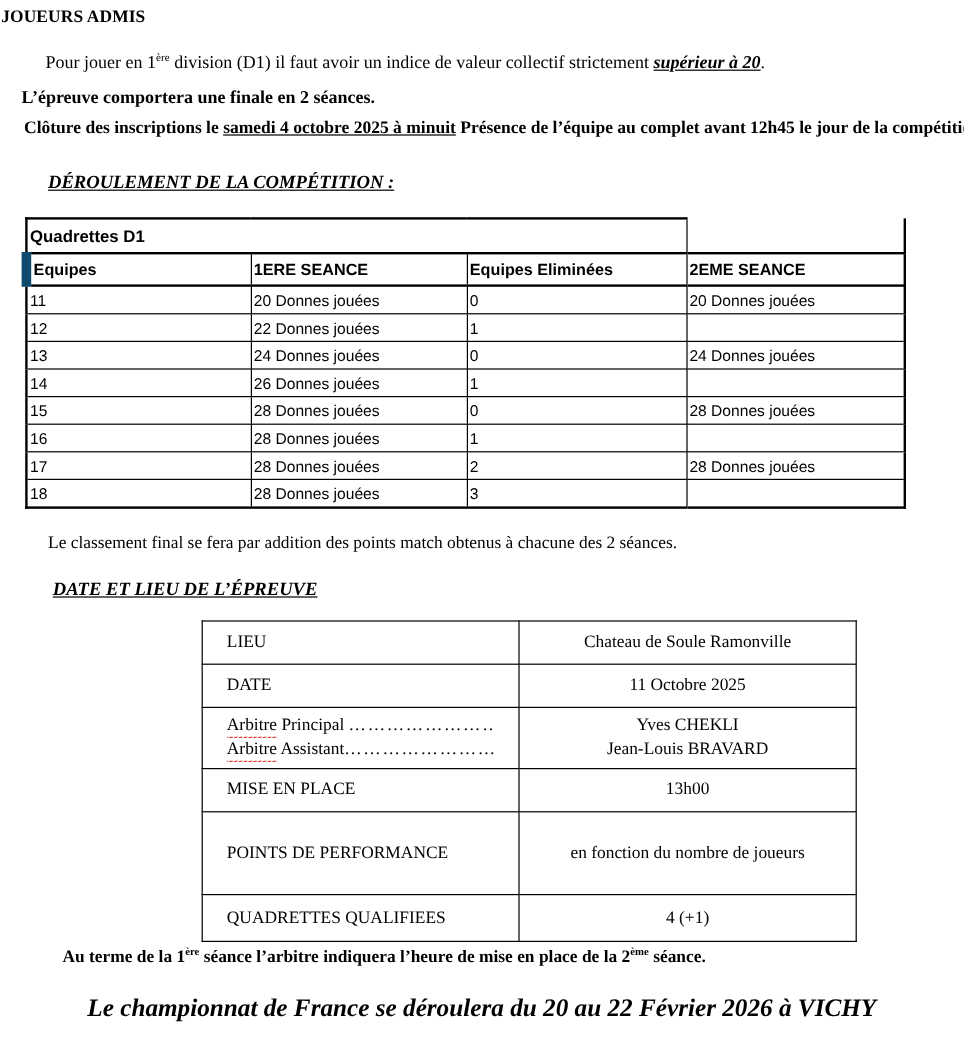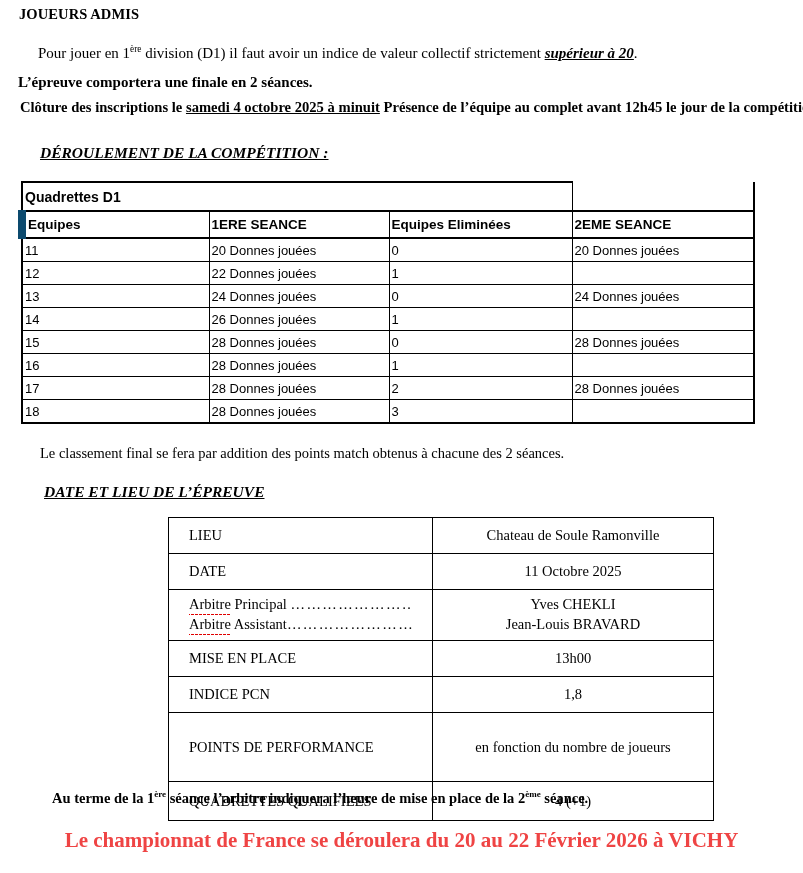--- a/index.html
+++ b/index.html
@@ -17,21 +17,21 @@
   }
 
   
   .abs { position: absolute; }
   .uline { text-decoration: underline; }
   .bi { font-weight: bold; font-style: italic; }
   sup { font-size: 0.62em; vertical-align: super; line-height: 0; }
 
   
   #heading-joueurs-admis {
-    left: 19px; top: 6px;
+    left: 1px; top: 6px;
     font-size: 14.5px; font-weight: bold;
     letter-spacing: 0.1px;
   }
   #para-division {
     left: 38px; top: 45px;
     font-size: 15px;
   }
   #para-epreuve {
     left: 18px; top: 74px;
     font-size: 15px; font-weight: bold;
@@ -274,31 +274,27 @@
         <div style="line-height:1.35;">Yves CHEKLI</div>
         <div style="line-height:1.35;">Jean-Louis BRAVARD</div>
       </td>
     </tr>
 
     <tr>
       <td class="label" style="height:27px;">MISE EN PLACE</td>
       <td class="value">13h00</td>
     </tr>
     <tr>
-      <td class="label" style="height:27px;">INDICE PCN</td>
-      <td class="value">1,8</td>
-    </tr>
-    <tr>
       <td class="label" style="height:60px;">POINTS DE PERFORMANCE</td>
       <td class="value">en fonction du nombre de joueurs</td>
     </tr>
     <tr>
       <td class="label" style="height:30px;">QUADRETTES QUALIFIEES</td>
       <td class="value">4 (+1)</td>
     </tr>
   </tbody>
 </table>
 
 <div class="abs" id="para-au-terme">
   <span>Au terme de la 1</span><sup>ère</sup><span> séance l’arbitre indiquera l’heure de mise en place de la 2</span><sup>ème</sup><span> séance.</span>
 </div>
 
-<div class="abs" id="para-championnat" style="color: #ef4444;">Le championnat de France se déroulera du 20 au 22 Février 2026 à VICHY</div>
+<div class="abs" id="para-championnat" style="color: #000000; font-style: italic;">Le championnat de France se déroulera du 20 au 22 Février 2026 à VICHY</div>
 
 </body></html>

